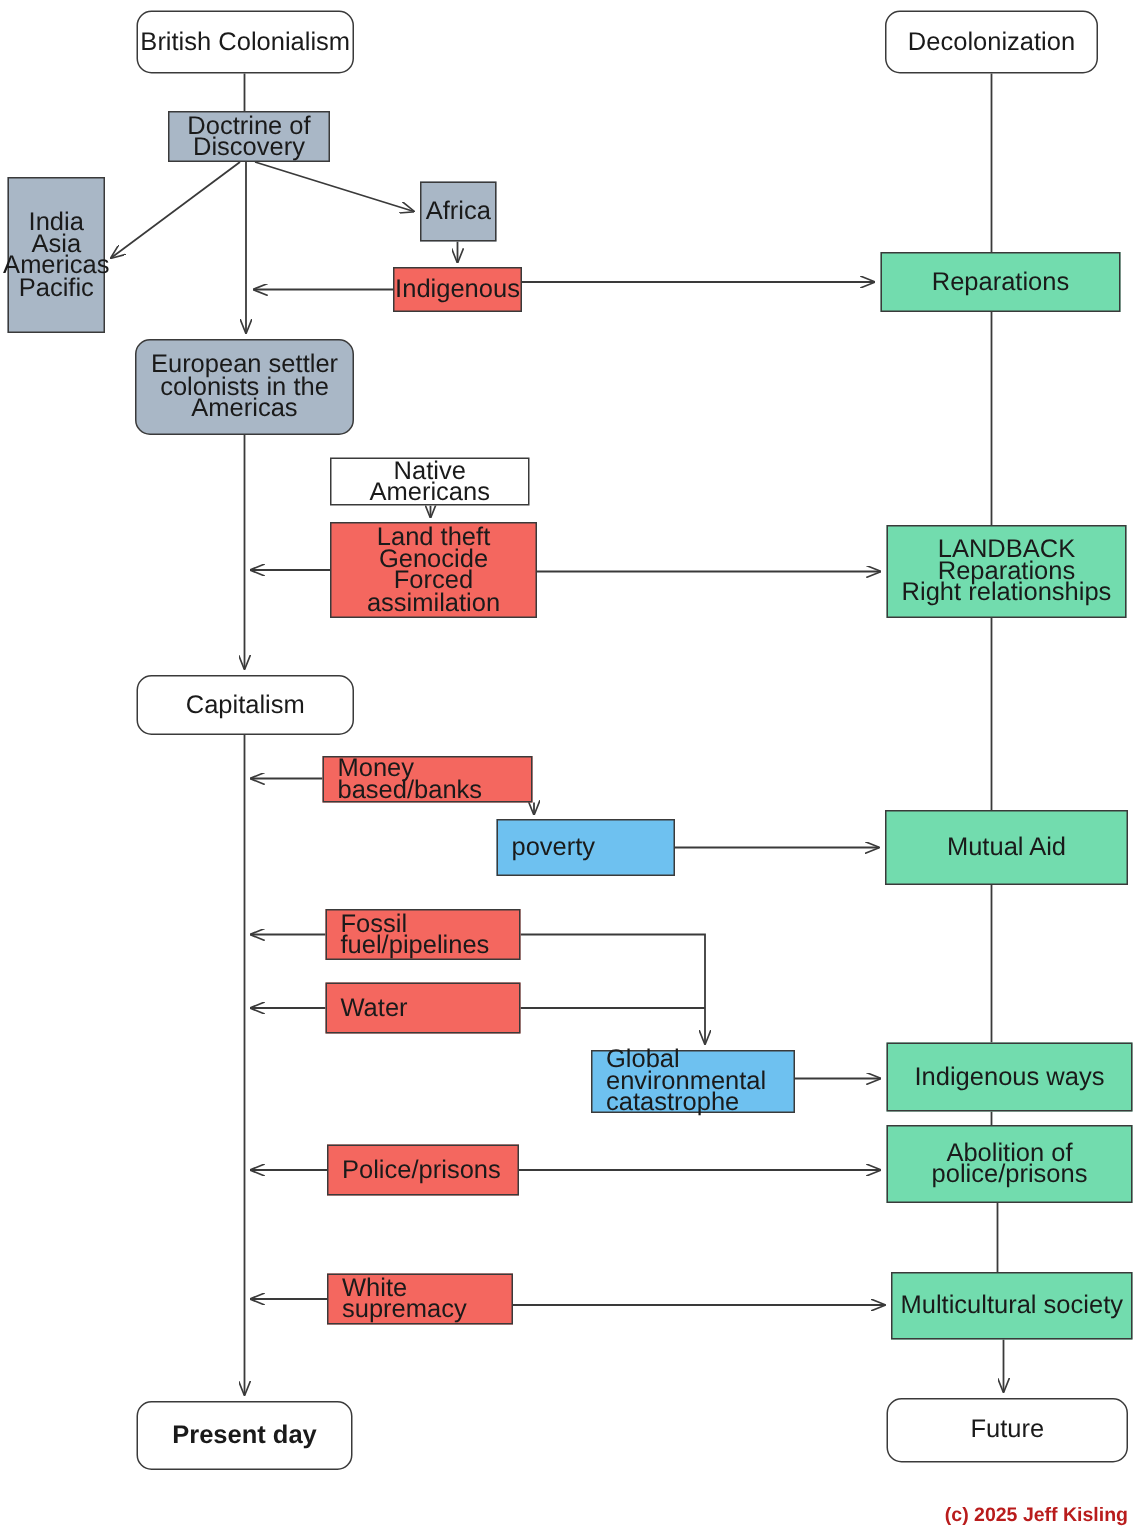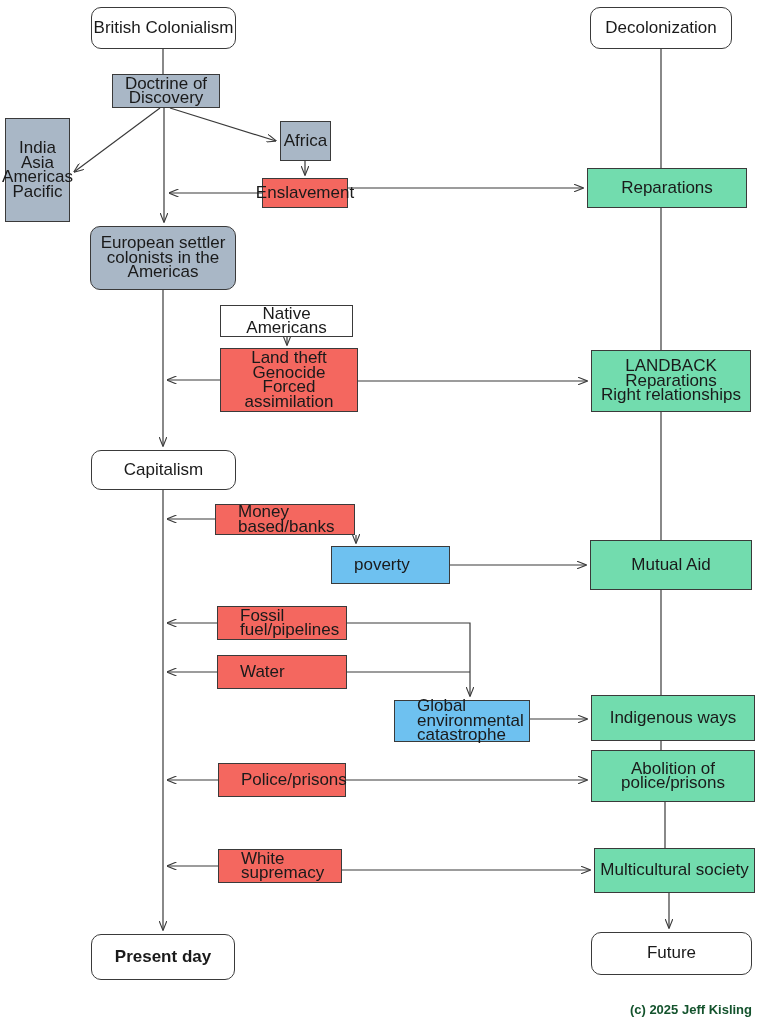--- a/index.html
+++ b/index.html
@@ -31,28 +31,28 @@
     line-height:14.5px;
     color:#1a1a1a;
     z-index:2;
   }
   .node.rounded{ border-radius:10px; }
   .node.white{ background:#ffffff; }
   .node.gray{ background:#a9b7c6; }
   .node.red{ background:#f4675f; }
   .node.green{ background:#72dcae; }
   .node.blue{ background:#6ec1f0; }
-  .node.left{ justify-content:flex-start; text-align:left; padding-left:22px; }
+  .node.left{ justify-content:flex-start; text-align:left; padding-left:9px; }
   .node .lbl{ white-space:pre-line; display:block; }
   #credit{
     position:absolute;
     right:10px;bottom:7px;
     font-size:13px;
     font-weight:bold;
-    color:#14532d;
+    color:#b91c1c;
     z-index:3;
   }
 </style>
 </head>
 <body>
 
 <div id="canvas">
 
   <svg id="edges" viewBox="0 0 762 1024">
     <defs>
@@ -137,21 +137,21 @@
       <div class="node gray" style="left: 5px; top: 118px; width: 65px; height: 104px;">
         <span class="lbl">India
 Asia
 Americas
 Pacific</span>
       </div>
       <div class="node gray" style="left: 280px; top: 121px; width: 51px; height: 40px;">
         <span class="lbl">Africa</span>
       </div>
       <div class="node red" style="left: 262px; top: 178px; width: 86px; height: 30px;">
-        <span class="lbl">Enslavement</span>
+        <span class="lbl">Indigenous</span>
       </div>
       <div class="node green" style="left: 587px; top: 168px; width: 160px; height: 40px;">
         <span class="lbl">Reparations</span>
       </div>
       <div class="node white rounded" style="left: 590px; top: 7px; width: 142px; height: 42px;">
         <span class="lbl">Decolonization</span>
       </div>
       <div class="node gray rounded" style="left: 90px; top: 226px; width: 146px; height: 64px;">
         <span class="lbl">European settler
 colonists in the

